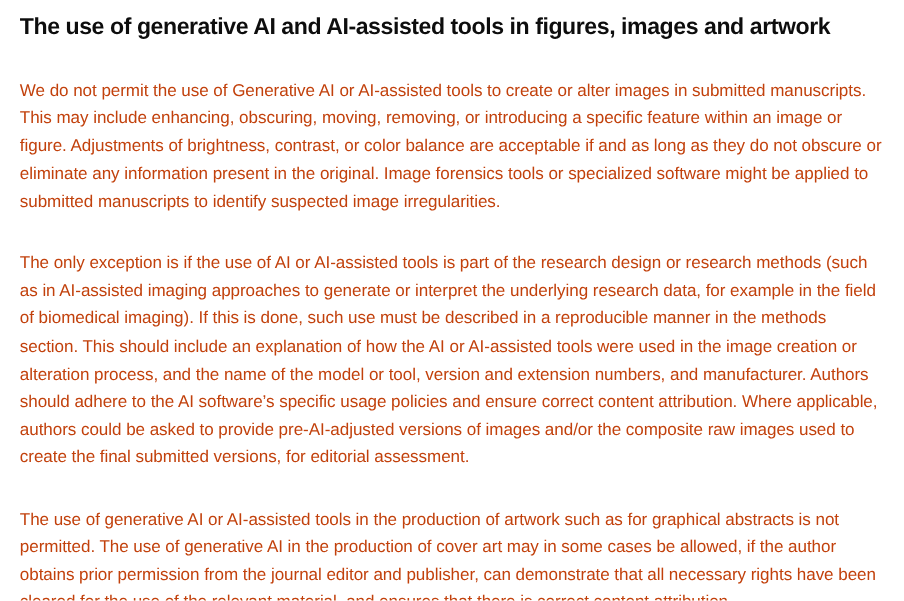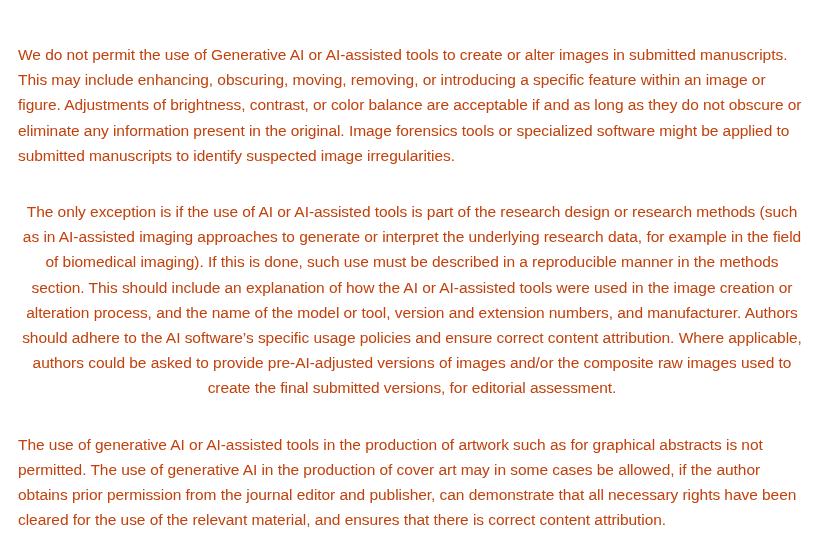--- a/index.html
+++ b/index.html
@@ -32,23 +32,24 @@
   .body-text {
     width: 788px;
     margin: 0;
     font-size: 15.5px;
     line-height: 25.2px;
     letter-spacing: -0.05px;
     color: #c2410c;
     font-family: "Liberation Sans", sans-serif;
   }
   .para-1 { margin-top: 32px; }
-  .para-2 { margin-top: 31px; text-align: center; }
+  .para-2 { margin-top: 31px; }
   .para-3 { margin-top: 31px; }
 </style>
 </head>
 <body>
 
 <main class="article">
+  <h1 class="title">The use of generative AI and AI-assisted tools in figures, images and artwork</h1>
   <p class="body-text para-1">We do not permit the use of Generative AI or AI-assisted tools to create or alter images in submitted manuscripts. This may include enhancing, obscuring, moving, removing, or introducing a specific feature within an image or figure. Adjustments of brightness, contrast, or color balance are acceptable if and as long as they do not obscure or eliminate any information present in the original. Image forensics tools or specialized software might be applied to submitted manuscripts to identify suspected image irregularities.</p>
   <p class="body-text para-2">The only exception is if the use of AI or AI-assisted tools is part of the research design or research methods (such as in AI-assisted imaging approaches to generate or interpret the underlying research data, for example in the field of biomedical imaging). If this is done, such use must be described in a reproducible manner in the methods section. This should include an explanation of how the AI or AI-assisted tools were used in the image creation or alteration process, and the name of the model or tool, version and extension numbers, and manufacturer. Authors should adhere to the AI software’s specific usage policies and ensure correct content attribution. Where applicable, authors could be asked to provide pre-AI-adjusted versions of images and/or the composite raw images used to create the final submitted versions, for editorial assessment.</p>
   <p class="body-text para-3">The use of generative AI or AI-assisted tools in the production of artwork such as for graphical abstracts is not permitted. The use of generative AI in the production of cover art may in some cases be allowed, if the author obtains prior permission from the journal editor and publisher, can demonstrate that all necessary rights have been cleared for the use of the relevant material, and ensures that there is correct content attribution.</p>
 </main>
 
 </body></html>

